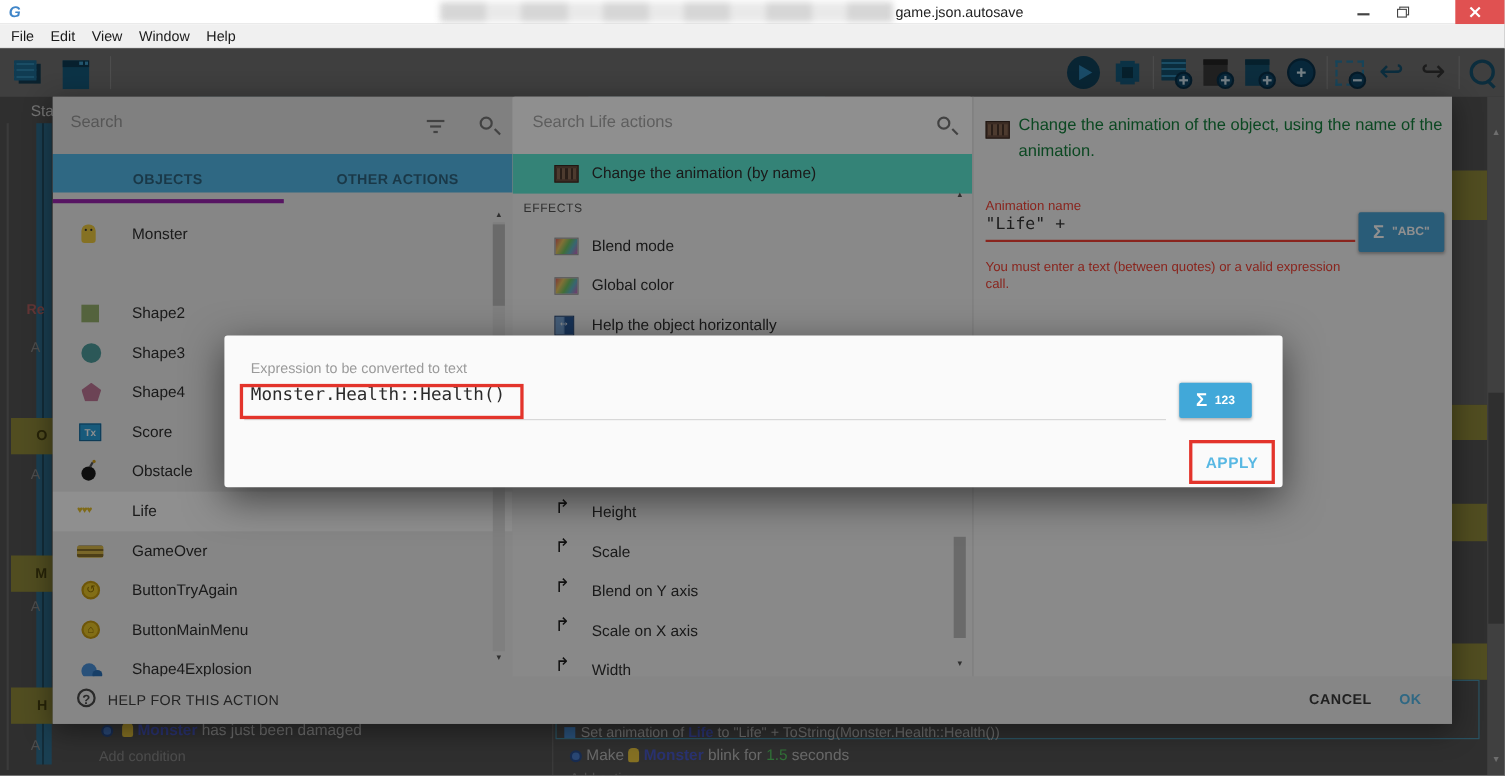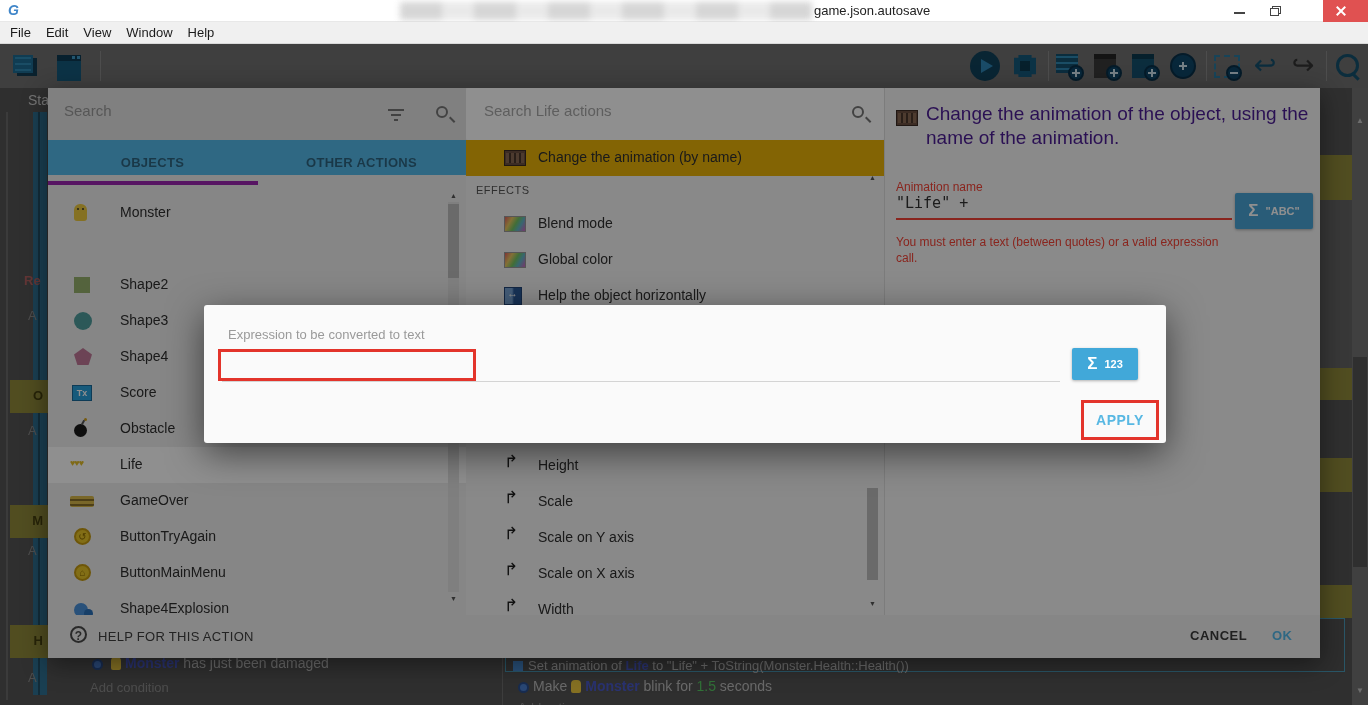--- a/index.html
+++ b/index.html
@@ -94,21 +94,21 @@
     background:linear-gradient(#777,#777) 50% 0/16px 2px no-repeat, linear-gradient(#777,#777) 50% 5px/10px 2px no-repeat, linear-gradient(#777,#777) 50% 10px/4px 2px no-repeat; }
   .icon-search { position:absolute; width:12px; height:12px; border:2px solid #777; border-radius:50%; }
   .icon-search::after { content:""; position:absolute; width:2px; height:7px; background:#777; left:11px; top:10px; transform:rotate(-45deg); transform-origin:top left; }
   .tabbar { position:absolute; left:0; top:52px; width:418px; height:35px; background:#55b9ea; display:flex; }
   .tabbar .tab { flex:1; text-align:center; line-height:45px; font-size:13px; font-weight:bold; color:rgba(0,0,0,0.45); letter-spacing:.3px; }
   .tab-underline { position:absolute; left:0; top:93px; width:210px; height:4px; background:#9c27b0; }
   .obj-list { position:absolute; left:0; top:97px; width:418px; height:430px; background:#efefef; overflow:hidden; }
   .row { position:absolute; left:0; width:100%; height:36px; }
   .row .row-label { position:absolute; left:72px; top:9px; font-size:14px; color:#2f2f2f; }
   .row.sel { background:#ffffff; }
-  .row.selmid { background:#eab308; }
+  .row.selmid { background:#5eead4; }
   .oi { position:absolute; left:26px; top:9px; }
 
   
   .oi-monster { width:13px; height:17px; background:#edc93f; border-radius:6px 6px 3px 3px; }
   .oi-monster::after { content:""; position:absolute; left:3px; top:4px; width:2px; height:2px; border-radius:50%; background:#333; box-shadow:5px 0 #333; }
   .oi-tri { width:0; height:0; border-left:9px solid transparent; border-right:9px solid transparent; border-bottom:16px solid #c49a6c; top:10px; }
   .oi-sq { width:16px; height:16px; background:#96b06e; top:10px; }
   .oi-circ { width:18px; height:18px; border-radius:50%; background:#4f9d9d; }
   .oi-pent { width:18px; height:17px; background:#c07898; clip-path:polygon(50% 0,100% 38%,81% 100%,19% 100%,0 38%); }
   .oi-score { width:20px; height:16px; background:#2aa0dc; border:1px solid #1a6a9a; color:#fff; font-size:9px; font-weight:bold; text-align:center; line-height:14px; top:10px; left:24px; }
@@ -140,21 +140,21 @@
   .ai-flip::after { content:"↔"; position:absolute; left:2px; top:-1px; font-size:11px; color:#fff; }
   .ai-resize { font-size:17px; color:#1d1d1d; top:3px; font-family:"DejaVu Sans", sans-serif; }
 
   
   .mini-scroll { position:absolute; width:11px; background:#e2e2e2; }
   .mini-thumb { position:absolute; width:11px; background:#bdbdbd; }
   .mini-arrow { position:absolute; width:11px; text-align:center; font-size:7px; color:#555; }
 
   
   .panel-right { position:absolute; left:836px; top:0; width:436px; height:527px; background:#f6f6f6; border-left:1px solid #dddddd; }
-  .detail-desc { position:absolute; left:41px; top:14px; width:392px; font-size:19px; line-height:24px; color:#4c1d95; }
+  .detail-desc { position:absolute; left:41px; top:14px; width:392px; font-size:15px; line-height:24px; color:#15803d; }
   .detail-film { left:11px; top:22px; }
   .field-label { position:absolute; left:11px; top:92px; font-size:12px; color:#f44336; }
   .field-input { position:absolute; left:11px; top:106px; width:336px; border:none; outline:none; background:transparent;
     border-bottom:2px solid #f44336; font-family:"DejaVu Sans Mono", monospace; font-size:15px; color:#333; padding-bottom:6px; }
   .field-error { position:absolute; left:11px; top:146px; width:345px; font-size:12px; line-height:16px; color:#f44336; }
   .expr-btn { position:absolute; display:flex; align-items:center; justify-content:center; gap:7px; background:#4aa4d6; border-radius:2px; color:#fff; box-shadow:0 1px 3px rgba(0,0,0,.3); }
   .expr-btn .sigma { font-size:17px; font-weight:bold; }
   .expr-btn .expr-lbl { font-size:11px; font-weight:bold; }
   .expr-abc { left:350px; top:105px; width:78px; height:36px; }
 
@@ -372,21 +372,21 @@
           <div class="row" style="top:308px">
               <span class="oi ai-resize">↱</span>
               <span class="row-label">Height</span>
             </div>
           <div class="row" style="top:344px">
               <span class="oi ai-resize">↱</span>
               <span class="row-label">Scale</span>
             </div>
           <div class="row" style="top:380px">
               <span class="oi ai-resize">↱</span>
-              <span class="row-label">Scale on Y axis</span>
+              <span class="row-label">Blend on Y axis</span>
             </div>
           <div class="row" style="top:416px">
               <span class="oi ai-resize">↱</span>
               <span class="row-label">Scale on X axis</span>
             </div>
           <div class="row" style="top:452px">
               <span class="oi ai-resize">↱</span>
               <span class="row-label">Width</span>
             </div>
         </div>
@@ -412,20 +412,21 @@
         <div class="help-label">HELP FOR THIS ACTION</div>
         <div class="btn-cancel">CANCEL</div>
         <div class="btn-ok">OK</div>
       </div>
     </div>
 
     <div class="dim"></div>
 
     <div class="modal">
       <div class="modal-label">Expression to be converted to text</div>
+      <input class="modal-input" value="Monster.Health::Health()" style="">
       <div class="modal-underline"></div>
       <div class="expr-btn expr-123">
         <span class="sigma">Σ</span>
         <span class="expr-lbl">123</span>
       </div>
       <div class="btn-apply">APPLY</div>
       <div class="annot annot-input"></div>
       <div class="annot annot-apply"></div>
     </div>
 

